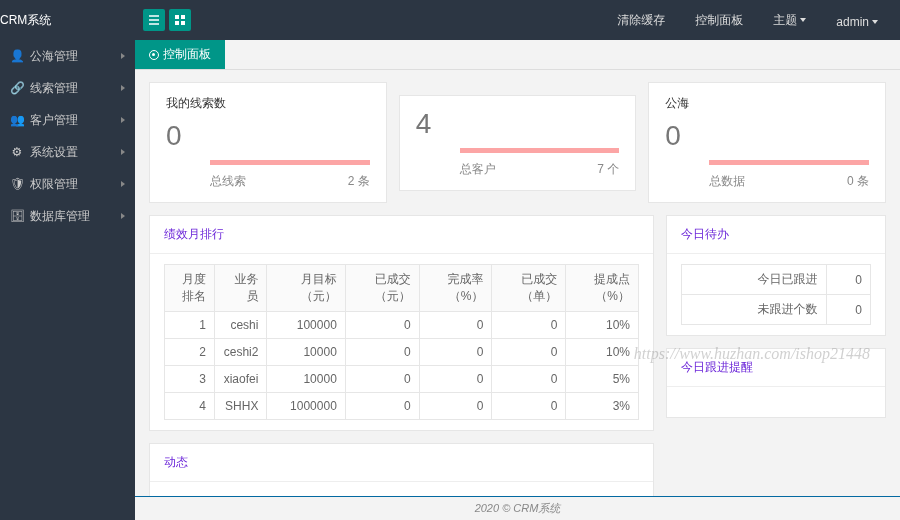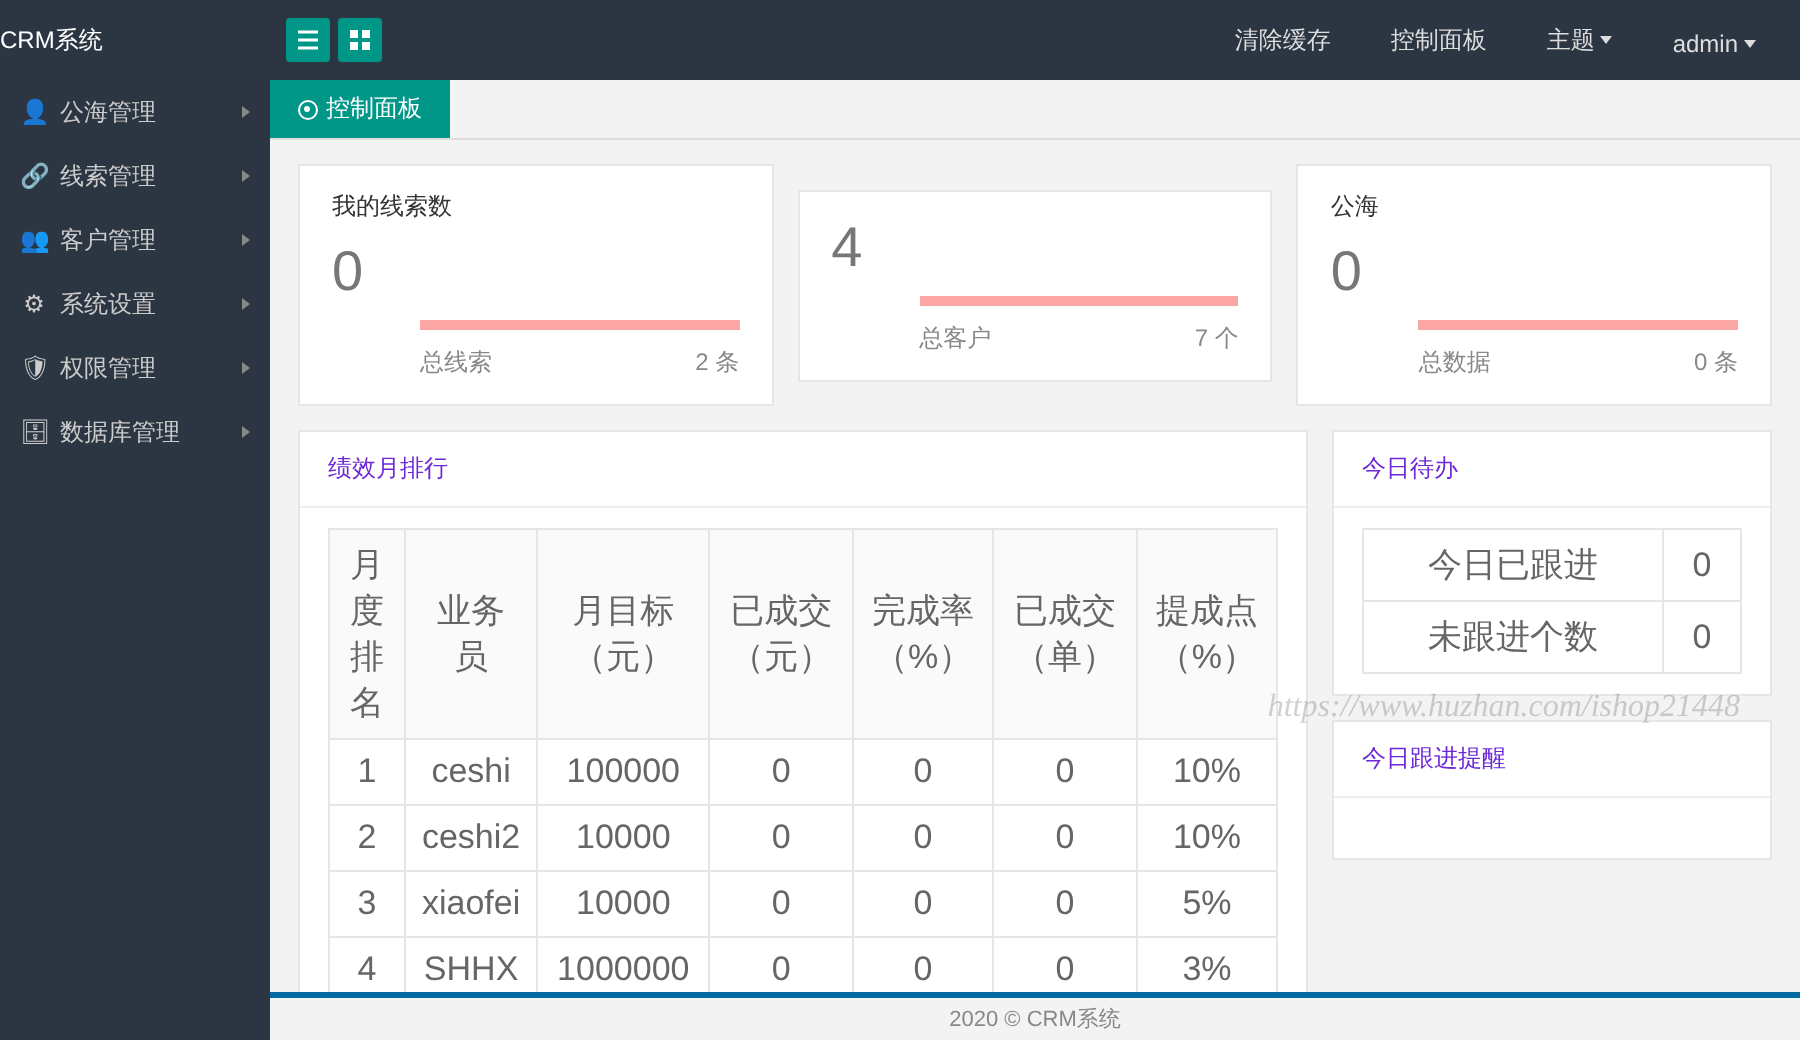--- a/index.html
+++ b/index.html
@@ -32,30 +32,30 @@
 .card-foot { display: flex; justify-content: space-between; border-top: 5px solid #fca5a5; padding-top: 8px; color: #888; font-size: 12px; margin-left: 44px; }
 
 .two-col { display: flex; gap: 12px; }
 .panel { background: #fff; border: 1px solid #e6e6e6; margin-bottom: 12px; }
 .panel-head { padding: 10px 14px; font-size: 12px; color: #6d28d9; border-bottom: 1px solid #eee; }
 .panel-body { padding: 10px 14px; }
 .left-col { flex: 1; }
 .right-col { width: 220px; }
 
 table { width: 100%; border-collapse: collapse; }
-th, td { border: 1px solid #e6e6e6; padding: 6px 8px; text-align: center; font-size: 17px; color: #666; font-weight: normal; margin-left: 28px; }
+th, td { border: 1px solid #e6e6e6; padding: 6px 8px; text-align: right; font-size: 12px; color: #666; font-weight: normal; margin-left: 28px; }
 th { background: #fafafa; }
 .mini-table td { padding: 6px 8px; }
 
 .feed-item { display: flex; gap: 10px; padding: 6px 0; }
 .avatar { width: 28px; height: 28px; border-radius: 50%; background: #009688; position: relative; }
 .avatar:after { content: ""; position: absolute; bottom: -1px; right: -1px; width: 9px; height: 9px; background: #5FB878; border: 1px solid #fff; border-radius: 50%; }
 .feed-text .link { color: #c97836; text-decoration: underline; }
 
-.footer { position: fixed; left: 135px; right: 0; bottom: 0; height: 24px; background: #f3f3f3; border-top: 3px solid #0369a1; display: flex; align-items: center; justify-content: center; font-size: 11px; color: #888; }
+.footer { position: fixed; left: 135px; right: 0; bottom: 0; height: 24px; background: #f3f3f3; border-top: 1px solid #0369a1; display: flex; align-items: center; justify-content: center; font-size: 11px; color: #888; font-style: italic; }
 
 .watermark { position: fixed; right: 30px; top: 345px; font-family: Georgia, serif; font-style: italic; font-size: 16px; color: rgba(120,120,120,0.35); pointer-events: none; z-index: 20; }
 </style>
 </head>
 <body>
 
 <div class="topbar">
   <div class="brand">CRM系统</div>
   <div class="top-btns">
     <div class="sq-btn">

